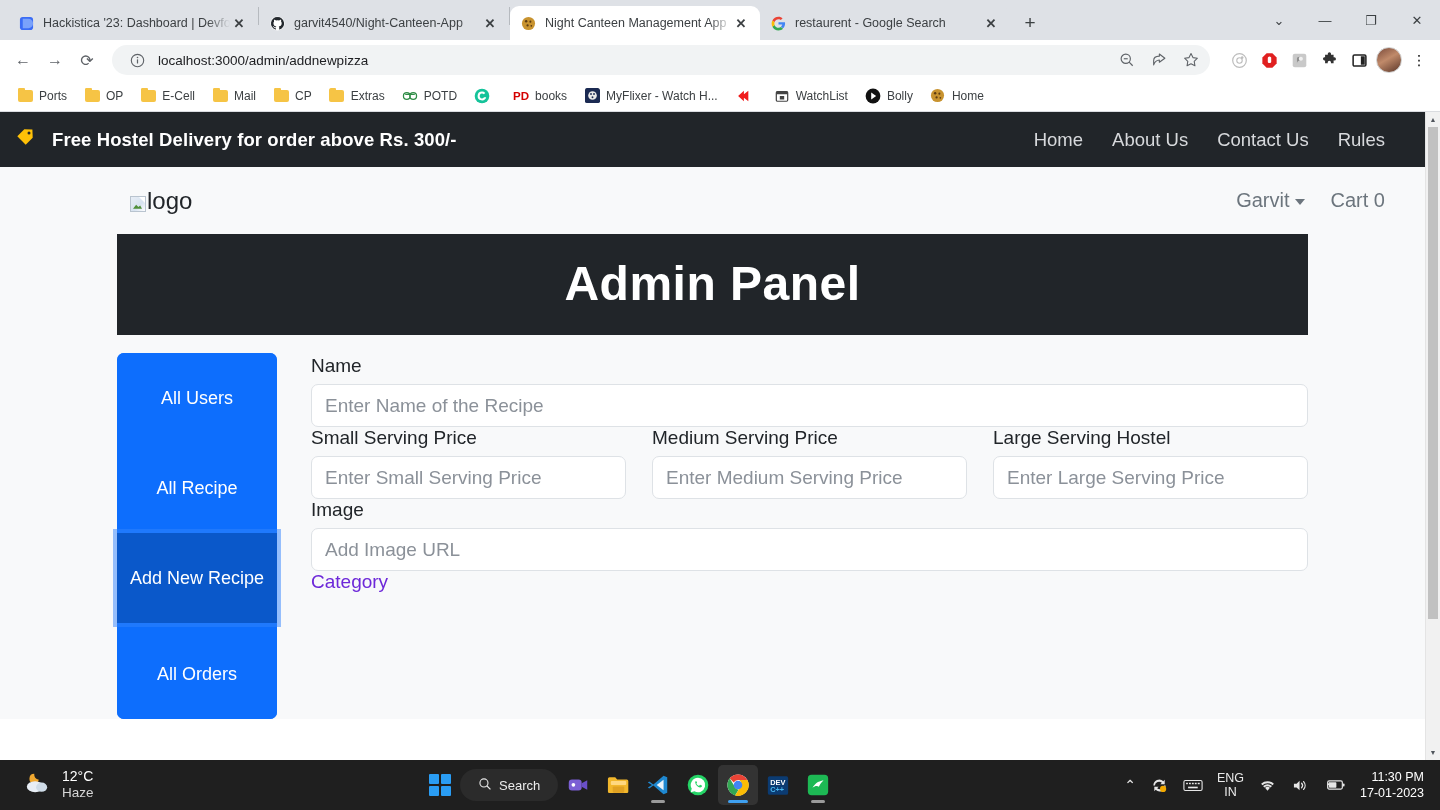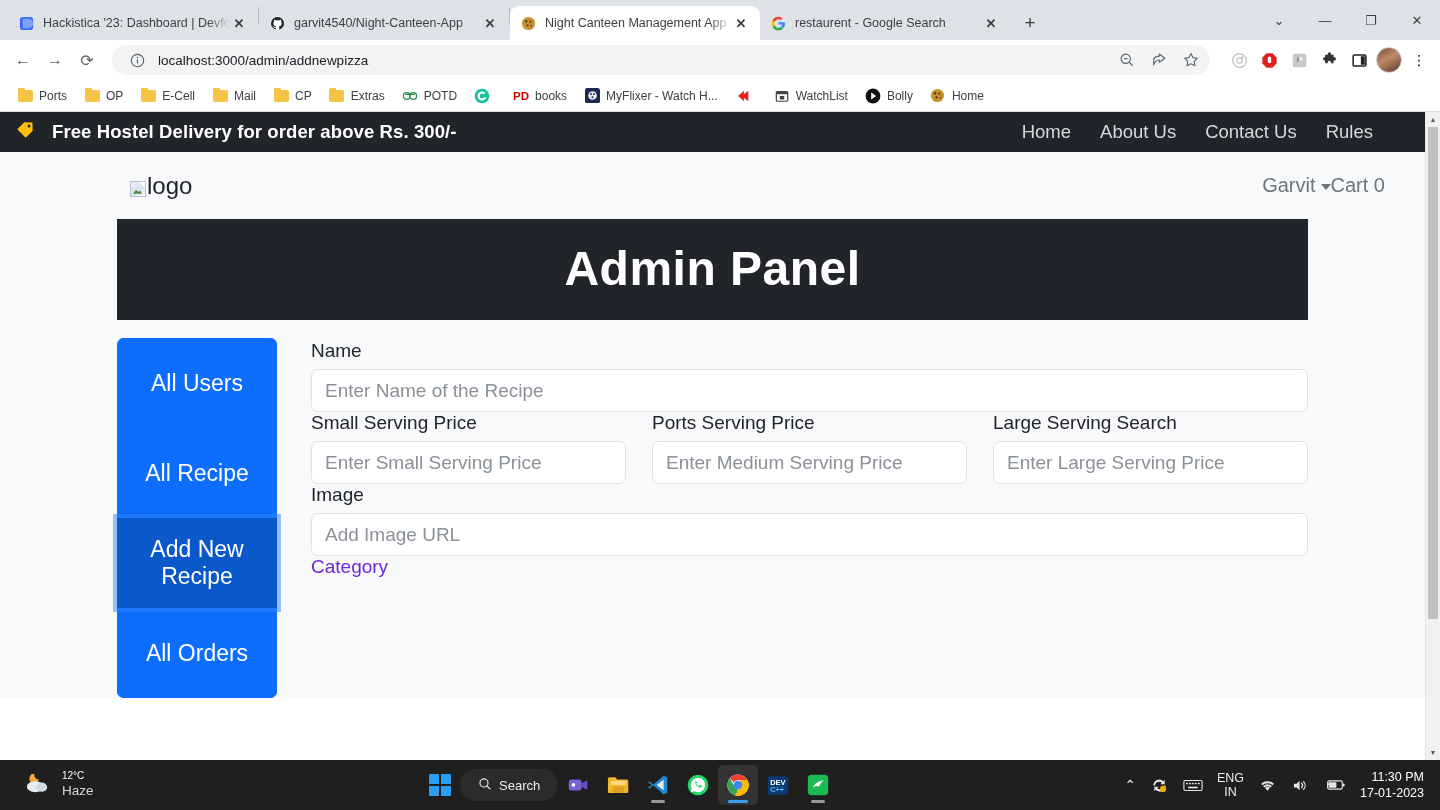--- a/index.html
+++ b/index.html
@@ -108,22 +108,22 @@
 
   
   .viewport {
     height: 648px; background: #ffffff; position: relative; overflow: hidden;
   }
   .page {
     position: absolute; inset: 0 15px 0 0; overflow: hidden; background: #fff;
   }
 
   .promo {
-    background: #212529; color: #ffffff; height: 40px;
-    display: flex; align-items: center; padding: 0 52px 0 14px;
+    background: #212529; color: #ffffff; height: 55px;
+    display: flex; align-items: center; padding: 0 40px 0 14px;
   }
   .promo-left { display: flex; align-items: center; gap: 16px; flex: 1; }
   .tag-icon { font-size: 19px; color: #ffc107; transform: rotate(0deg); }
   .promo-text { font-size: 18.5px; font-weight: bold; letter-spacing: .1px; }
   .promo-nav { display: flex; gap: 29px; }
   .promo-nav a { color: #d7d9dc; font-size: 18.5px; text-decoration: none; }
 
   .navbar {
     background: #f8f9fa; height: 67px; display: flex; align-items: center;
     padding: 0 40px 0 130px;
@@ -137,21 +137,21 @@
   .brokenimg-glyph:before {
     content:""; position:absolute; right:0; top:0;
     border-width: 0 6px 6px 0; border-style: solid;
     border-color: transparent #ffffff transparent transparent;
   }
   .brokenimg-glyph:after {
     content:""; position:absolute; left:2px; bottom:2px; width:9px; height:6px;
     background: #4f8f3a; clip-path: polygon(0 100%, 35% 35%, 60% 70%, 80% 45%, 100% 100%);
   }
   .brokenimg-alt { font-size: 24px; color: #212529; line-height: 1.15; }
-  .nav-right { margin-left: auto; display: flex; align-items: center; }
+  .nav-right { margin-left: auto; display: flex; align-items: center; gap: 26px; }
   .nav-right .lnk { font-size: 20px; color: #6c757d; display: flex; align-items: center; gap: 5px; }
   .caret {
     width: 0; height: 0; border-left: 5px solid transparent;
     border-right: 5px solid transparent; border-top: 6px solid #6c757d;
     display: inline-block; margin-top: 3px;
   }
 
   .content-wrap { background: #f8f9fa; padding: 0 117px; }
   .admin-banner {
     background: #212529; color: #fff; text-align: center;
@@ -159,25 +159,25 @@
   }
 
   .body-row { display: flex; padding-top: 18px; gap: 34px; align-items: flex-start; }
 
   .sidebar {
     width: 160px; flex: 0 0 160px; border-radius: 7px; overflow: visible;
     background: #0d6efd; position: relative;
   }
   .side-item {
     height: 90px; display: flex; align-items: center; justify-content: center;
-    color: #ffffff; font-size: 23px; background: #0d6efd; position: relative;
+    color: #ffffff; font-size: 18px; background: #0d6efd; position: relative;
     text-align: center;
   }
   .side-item:first-child { border-radius: 7px 7px 0 0; }
-  .side-item:last-child { border-radius: 0 0 7px 7px; }
+  .side-item:last-child { border-radius: 0 0 7px 7px; margin-top: 6px; }
   .side-item.active {
     background: #0a58ca; z-index: 2;
     box-shadow: 0 0 0 4px rgba(49,132,253,.5);
   }
 
   .form { flex: 1; padding-top: 2px; }
   .field { }
   .flabel { font-size: 19px; color: #212529; margin-bottom: 7px; display: block; }
   .finput {
     width: 100%; height: 43px; border: 1px solid #dee2e6; border-radius: 7px;
@@ -206,21 +206,21 @@
   }
 
   
   .taskbar {
     position: absolute; left: 0; top: 760px; width: 1440px; height: 50px;
     background: #1f1f1f; display: flex; align-items: center; color: #ffffff;
   }
   .weather { display: flex; align-items: center; gap: 10px; padding-left: 22px; width: 420px; }
   .weather-ico { font-size: 21px; }
   .weather-txt { line-height: 1.25; }
-  .weather-temp { font-size: 10px; color: #ffffff; }
+  .weather-temp { font-size: 14px; color: #ffffff; }
   .weather-cond { font-size: 13.5px; color: #d6d6d6; }
 
   .tb-center { display: flex; align-items: center; }
   .tb-item {
     width: 40px; height: 40px; display: flex; align-items: center;
     justify-content: center; border-radius: 5px; position: relative; text-align: center;
   }
   .tb-item.running:after {
     content: ""; position: absolute; bottom: 2px; left: 50%;
     transform: translateX(-50%); width: 14px; height: 3px;
@@ -558,25 +558,25 @@
               <label class="flabel">Name</label>
               <input class="finput" type="text" placeholder="Enter Name of the Recipe" style="">
             </div>
 
             <div class="field price-row">
               <div class="price-col">
                 <label class="flabel">Small Serving Price</label>
                 <input class="finput" type="text" placeholder="Enter Small Serving Price" style="">
               </div>
               <div class="price-col">
-                <label class="flabel">Ports Serving Price</label>
+                <label class="flabel">Medium Serving Price</label>
                 <input class="finput" type="text" placeholder="Enter Medium Serving Price" style="">
               </div>
               <div class="price-col">
-                <label class="flabel">Large Serving Search</label>
+                <label class="flabel">Large Serving Hostel</label>
                 <input class="finput" type="text" placeholder="Enter Large Serving Price" style="">
               </div>
             </div>
 
             <div class="field">
               <label class="flabel">Image</label>
               <input class="finput" type="text" placeholder="Add Image URL" style="">
             </div>
 
 

